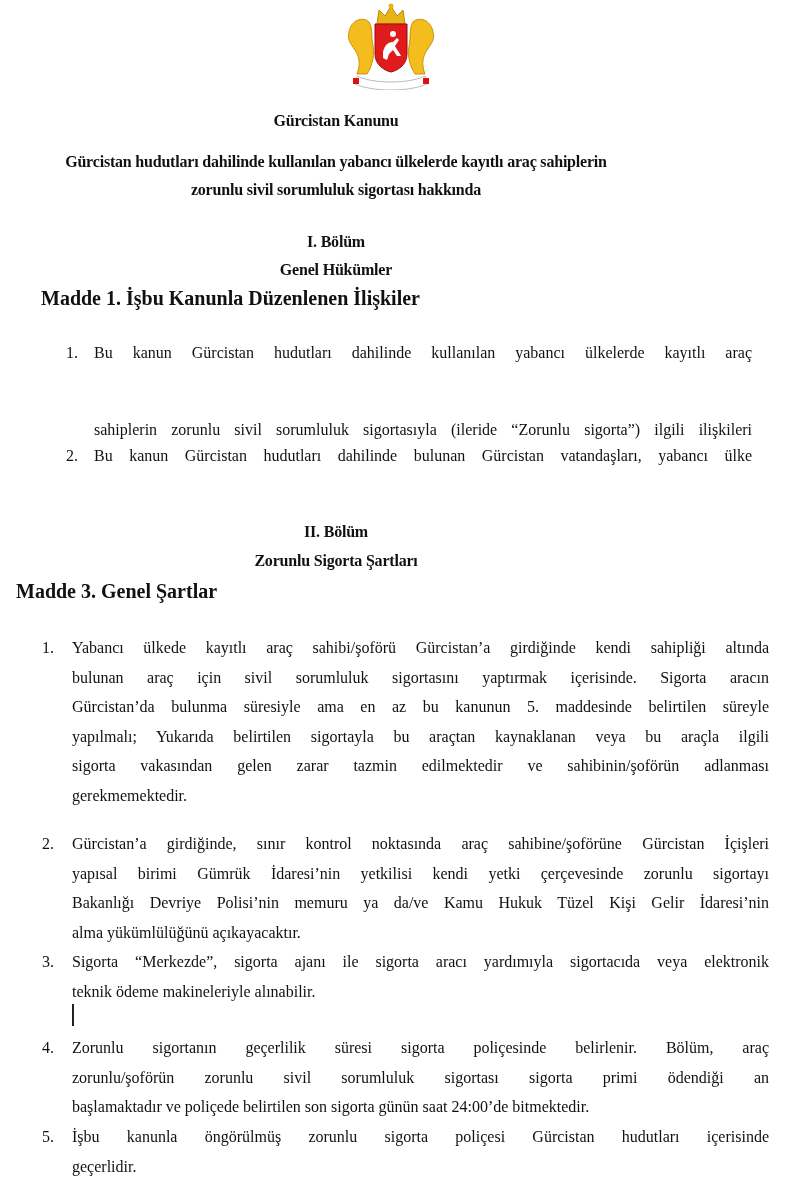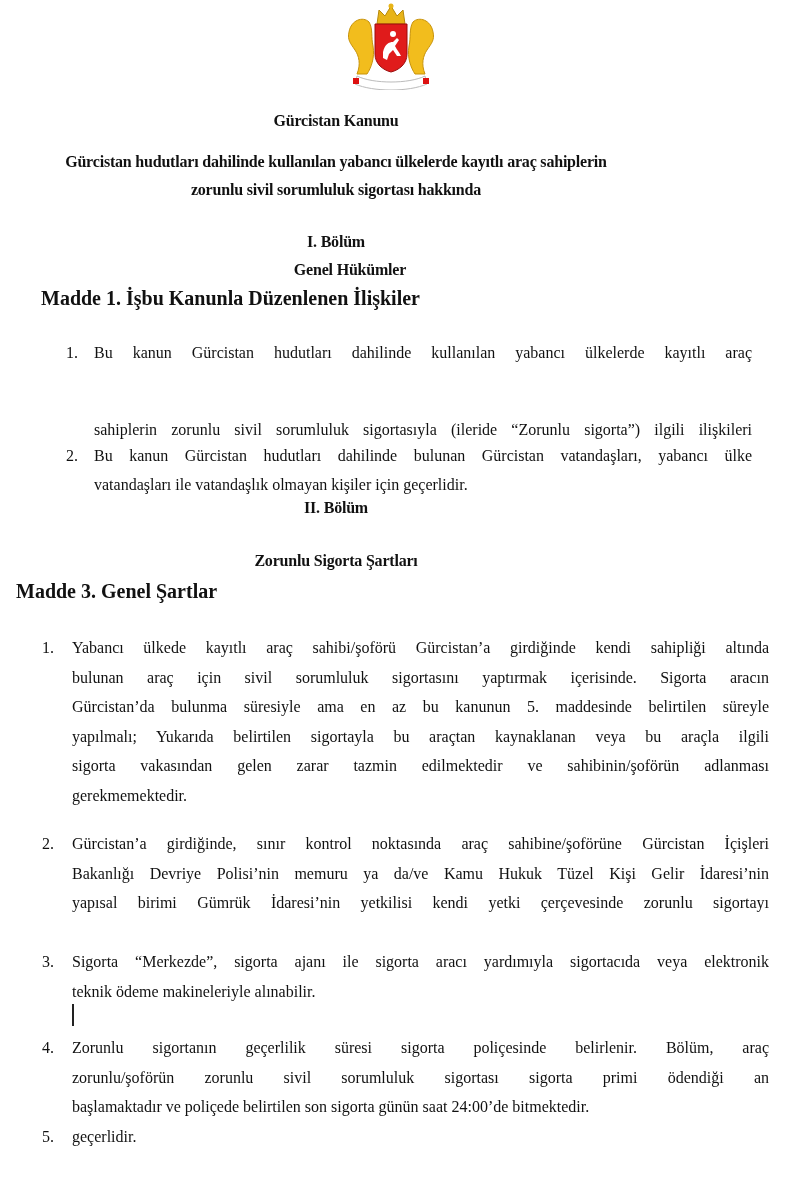--- a/index.html
+++ b/index.html
@@ -38,80 +38,81 @@
     <rect x="10" y="76" width="6" height="6" fill="#d11"></rect>
     <rect x="80" y="76" width="6" height="6" fill="#d11"></rect>
   </svg>
 </div>
 
 <div class="center" style="top:112px;">Gürcistan Kanunu</div>
 <div class="center" style="top:153px;">Gürcistan hudutları dahilinde kullanılan yabancı ülkelerde kayıtlı araç sahiplerin</div>
 <div class="center" style="top:181px;">zorunlu sivil sorumluluk sigortası hakkında</div>
 
 <div class="center" style="top:233px;">I. Bölüm</div>
-<div class="center" style="top:261px;margin-left:14px;">Genel Hükümler</div>
+<div class="center" style="top:261px;">Genel Hükümler</div>
 <div class="madde" style="left:41px; top:287px;">Madde 1. İşbu  Kanunla Düzenlenen İlişkiler</div>
 
 <div class="list" style="left:66px; top:339px; width:686px;">
   <div class="item" style="top:0;">
     <span class="num">1.</span>
     <div class="txt" style="left:28px; top:0; width:658px;">
       <div style="text-align-last:justify;">Bu kanun Gürcistan hudutları dahilinde kullanılan yabancı ülkelerde kayıtlı araç</div>
       <div style="text-align-last:justify;margin-top:48px;">sahiplerin zorunlu sivil sorumluluk sigortasıyla (ileride “Zorunlu sigorta”) ilgili ilişkileri</div>
     </div>
   </div>
   <div class="item" style="top:103px;">
     <span class="num">2.</span>
     <div class="txt" style="left:28px; top:0; width:658px;">
       <div style="text-align-last:justify;">Bu kanun Gürcistan hudutları dahilinde bulunan Gürcistan vatandaşları, yabancı ülke</div>
-      <div>vatandaşları ile vatandaşlık olmayan kişiler için geçerlidir.</div>
     </div>
   </div>
 </div>
 
-<div class="center" style="top:499px;">II. Bölüm</div>
+<div class="center" style="top:523px;">II. Bölüm</div>
 <div class="center" style="top:552px;">Zorunlu Sigorta Şartları</div>
 <div class="madde" style="left:16px; top:580px;">Madde 3. Genel Şartlar</div>
 
 <div class="list" style="left:42px; top:633px; width:727px; line-height:29.5px;">
   <div class="item" style="top:0;">
     <span class="num">1.</span>
     <div class="txt" style="left:30px; top:0; width:697px;">
       <div style="text-align-last:justify;">Yabancı ülkede kayıtlı araç sahibi/şoförü Gürcistan’a girdiğinde kendi sahipliği altında</div>
       <div style="text-align-last:justify;">bulunan araç için sivil sorumluluk sigortasını yaptırmak içerisinde. Sigorta aracın</div>
       <div style="text-align-last:justify;">Gürcistan’da bulunma süresiyle ama en az bu kanunun 5. maddesinde belirtilen süreyle</div>
       <div style="text-align-last:justify;">yapılmalı; Yukarıda belirtilen sigortayla bu araçtan kaynaklanan veya bu araçla ilgili</div>
       <div style="text-align-last:justify;">sigorta vakasından gelen zarar tazmin edilmektedir ve sahibinin/şoförün adlanması</div>
       <div>gerekmemektedir.</div>
     </div>
   </div>
   <div class="item" style="top:196px;">
     <span class="num">2.</span>
     <div class="txt" style="left:30px; top:0; width:697px;">
       <div style="text-align-last:justify;">Gürcistan’a girdiğinde, sınır kontrol noktasında araç sahibine/şoförüne Gürcistan İçişleri</div>
+      <div style="text-align-last:justify;">yapısal birimi Gümrük İdaresi’nin yetkilisi kendi yetki çerçevesinde zorunlu sigortayı</div>
       <div style="text-align-last:justify;">Bakanlığı Devriye Polisi’nin memuru ya da/ve Kamu Hukuk Tüzel Kişi Gelir İdaresi’nin</div>
-      <div style="text-align-last:justify;">yapısal birimi Gümrük İdaresi’nin yetkilisi kendi yetki çerçevesinde zorunlu sigortayı</div>
+      <div>alma yükümlülüğünü açıkayacaktır.</div>
     </div>
   </div>
   <div class="item" style="top:314px;">
     <span class="num">3.</span>
     <div class="txt" style="left:30px; top:0; width:697px;">
       <div style="text-align-last:justify;">Sigorta “Merkezde”, sigorta ajanı ile sigorta aracı yardımıyla sigortacıda veya elektronik</div>
       <div>teknik ödeme makineleriyle alınabilir.</div>
     </div>
   </div>
   <div class="item" style="top:400px;">
     <span class="num">4.</span>
     <div class="txt" style="left:30px; top:0; width:697px;">
       <div style="text-align-last:justify;">Zorunlu sigortanın geçerlilik süresi sigorta poliçesinde belirlenir. Bölüm, araç</div>
       <div style="text-align-last:justify;">zorunlu/şoförün zorunlu sivil sorumluluk sigortası sigorta primi ödendiği an</div>
       <div>başlamaktadır ve poliçede belirtilen son sigorta günün saat 24:00’de bitmektedir.</div>
     </div>
   </div>
   <div class="item" style="top:489px;">
     <span class="num">5.</span>
     <div class="txt" style="left:30px; top:0; width:697px;">
+      <div style="text-align-last:justify;">İşbu kanunla öngörülmüş zorunlu sigorta poliçesi Gürcistan hudutları içerisinde</div>
       <div>geçerlidir.</div>
     </div>
   </div>
 </div>
 
 <div class="cursor"></div>
 
 </body></html>

